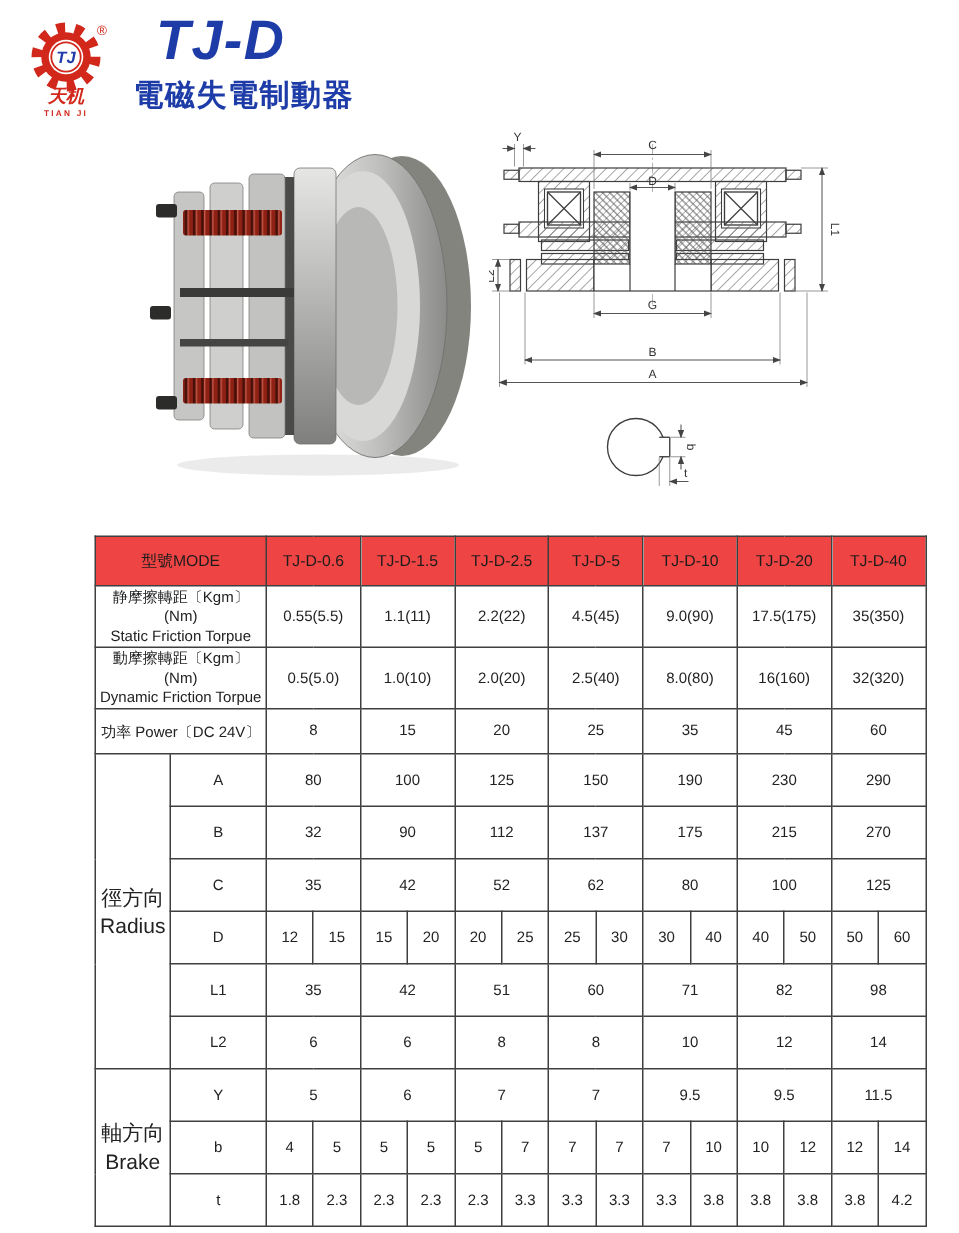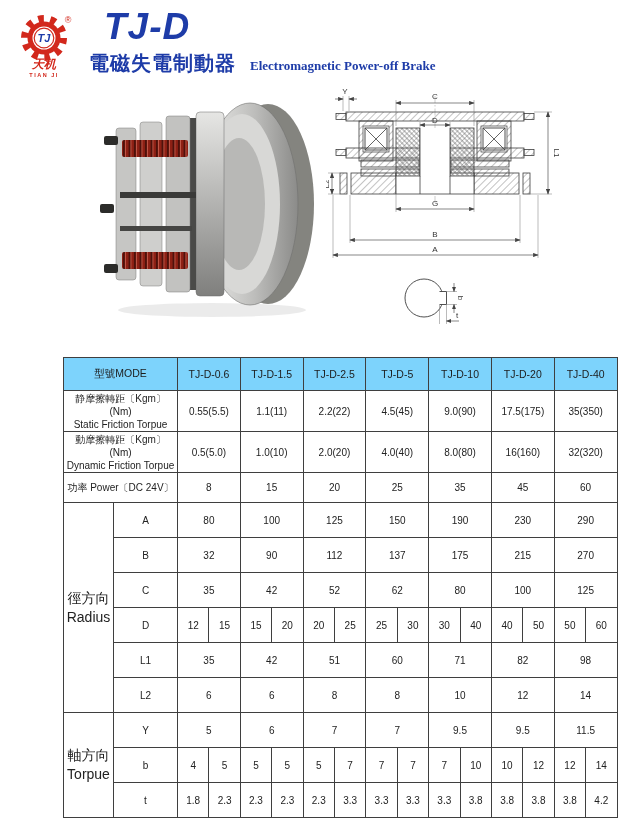--- a/index.html
+++ b/index.html
@@ -24,21 +24,21 @@
 
   
   #spec-table{position:absolute;left:63px;top:357px;width:554px;border-collapse:collapse;
               table-layout:fixed;border:1px solid #3a3a3a;}
   #spec-table td{border:1px solid #3f3f3f;text-align:center;vertical-align:middle;
                  font-size:10px;color:#222;padding:0 1px;overflow:hidden;}
   #spec-table tr{height:35px;}
   #spec-table tr:nth-child(1){height:33px;}
   #spec-table tr:nth-child(2),#spec-table tr:nth-child(3){height:41px;}
   #spec-table tr:nth-child(4){height:30px;}
-  #spec-table .hdr{background:#7dd3fc;font-size:10.5px;color:#1c1c1c;}
+  #spec-table .hdr{background:#ef4444;font-size:10.5px;color:#1c1c1c;}
   #spec-table .rowlabel div{line-height:1.3;font-size:10px;}
   #spec-table .grouplabel div{line-height:1.35;font-size:14px;}
 </style>
 </head>
 <body>
 
 <div class="page">
 
   <svg class="logo" viewBox="0 0 66 70">
     <g>
@@ -50,21 +50,20 @@
     <text x="30" y="32" text-anchor="middle" font-size="11" font-weight="bold" font-style="italic" fill="#1e3ca8">TJ</text>
     <text x="54" y="13" text-anchor="middle" font-size="9" fill="#d2281c">®</text>
     <text x="30" y="58" text-anchor="middle" font-size="12" font-weight="bold" font-style="italic" fill="#d2281c">天机</text>
     <text x="30" y="67" text-anchor="middle" font-size="5.5" letter-spacing="1.5" font-weight="bold" fill="#d2281c">TIAN JI</text>
   </svg>
 
   <div class="model-title">TJ-D</div>
 
   <div class="subtitle-row">
     <span class="subtitle-zh">電磁失電制動器</span>
-    <span class="subtitle-en">Electromagnetic Power-off Brake</span>
   </div>
 
   <svg class="photo" viewBox="0 0 228 228">
     <defs>
       <linearGradient id="faceGrad" x1="0" y1="0" x2="1" y2="0">
         <stop offset="0" stop-color="#ececea"></stop>
           <stop offset="0.55" stop-color="#bdbdbb"></stop>
         <stop offset="1" stop-color="#8b8b89"></stop>
       </linearGradient>
       <linearGradient id="metalV" x1="0" y1="0" x2="0" y2="1">
@@ -252,21 +251,21 @@
           <td colspan="2">35(350)</td>
         </tr>
         <tr>
           <td class="rowlabel" colspan="2">
             <div>動摩擦轉距〔Kgm〕(Nm)</div>
             <div>Dynamic Friction Torpue</div>
           </td>
           <td colspan="2">0.5(5.0)</td>
           <td colspan="2">1.0(10)</td>
           <td colspan="2">2.0(20)</td>
-          <td colspan="2">4.0(40)</td>
+          <td colspan="2">2.5(40)</td>
           <td colspan="2">8.0(80)</td>
           <td colspan="2">16(160)</td>
           <td colspan="2">32(320)</td>
         </tr>
         <tr>
           <td class="rowlabel" colspan="2">功率 Power〔DC 24V〕</td>
           <td colspan="2">8</td>
           <td colspan="2">15</td>
           <td colspan="2">20</td>
           <td colspan="2">25</td>
@@ -341,21 +340,21 @@
           <td colspan="2">6</td>
           <td colspan="2">8</td>
           <td colspan="2">8</td>
           <td colspan="2">10</td>
           <td colspan="2">12</td>
           <td colspan="2">14</td>
         </tr>
         <tr>
           <td class="grouplabel" rowspan="3">
             <div>軸方向</div>
-            <div>Torpue</div>
+            <div>Brake</div>
           </td>
           <td>Y</td>
           <td colspan="2">5</td>
           <td colspan="2">6</td>
           <td colspan="2">7</td>
           <td colspan="2">7</td>
           <td colspan="2">9.5</td>
           <td colspan="2">9.5</td>
           <td colspan="2">11.5</td>
         </tr>

